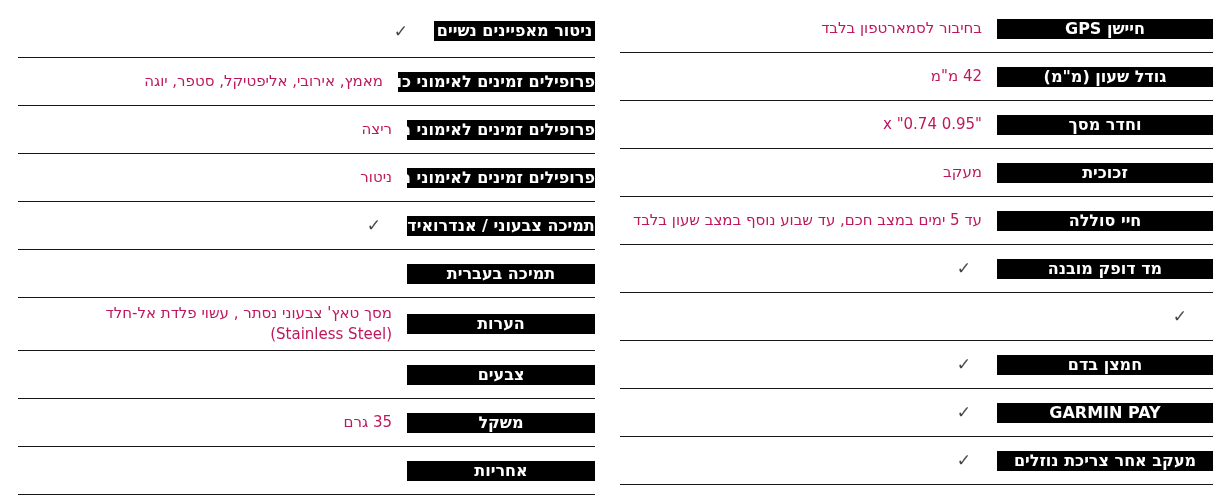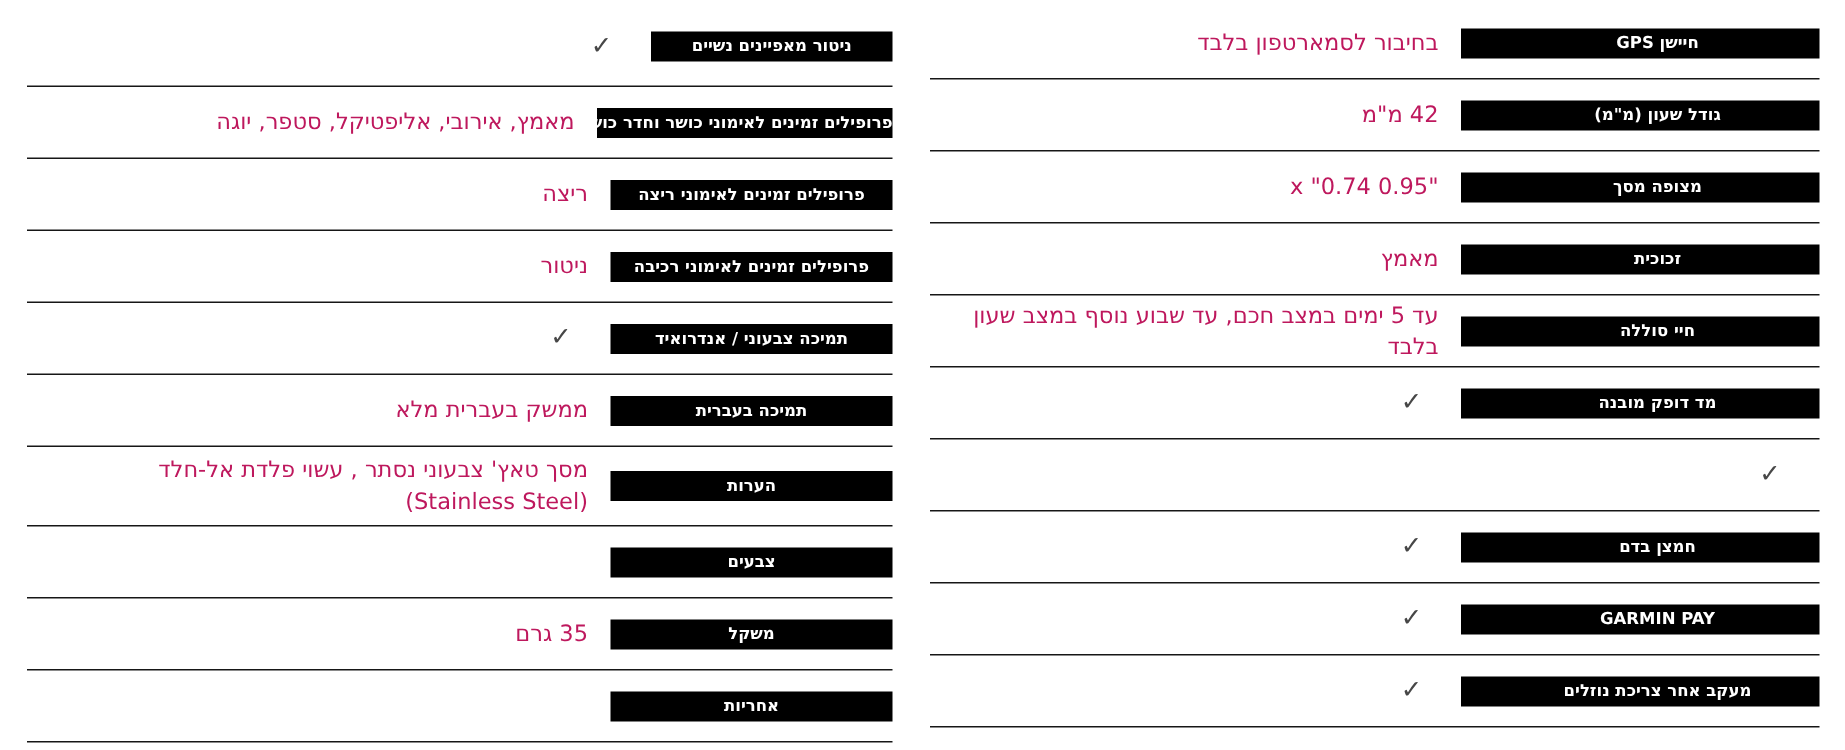--- a/index.html
+++ b/index.html
@@ -14,25 +14,25 @@
   }
   .col{display:flex;flex-direction:column;}
   .col-right{width:593px;margin-left:25px;}
   .col-left{width:577px;}
   .row{
     display:flex;align-items:center;min-height:47px;
     border-bottom:1.5px solid #161616;
   }
   .row-tall{min-height:52px;}
   .badge{
-    background:#000;color:#fff;font-size:11px;font-weight:bold;
+    background:#000;color:#fff;font-size:16px;font-weight:bold;
     height:20px;line-height:20px;text-align:center;
     white-space:nowrap;overflow:hidden;flex-shrink:0;
   }
-  .col-right .badge{width:216px;padding-left:23px;}
+  .col-right .badge{width:216px;}
   .col-left  .badge{width:188px;}
   .badge.narrow{width:161px;}
   .badge.wide{width:197px;}
   .value{
     flex:1;box-sizing:border-box;text-align:right;
     color:#be185d;font-size:15px;line-height:21px;
     padding-right:15px;padding-left:8px;
   }
   .value.check{font-size:17px;color:#474747;padding-right:26px;font-weight:400;}
   .value.notes{padding-left:62px;}
@@ -49,27 +49,27 @@
       <div class="badge">חיישן GPS</div>
       <div class="value">בחיבור לסמארטפון בלבד</div>
     </div>
 
     <div class="row">
       <div class="badge">גודל שעון (מ"מ)</div>
       <div class="value">42 מ"מ</div>
     </div>
 
     <div class="row">
-      <div class="badge">מצופה מסך</div>
+      <div class="badge">וחדר מסך</div>
       <div class="value ltr">x "0.74 0.95"</div>
     </div>
 
     <div class="row">
       <div class="badge">זכוכית</div>
-      <div class="value">מאמץ</div>
+      <div class="value">מעקב</div>
     </div>
 
     <div class="row">
       <div class="badge">חיי סוללה</div>
       <div class="value">עד 5 ימים במצב חכם, עד שבוע נוסף במצב שעון בלבד</div>
     </div>
 
     <div class="row">
       <div class="badge">מד דופק מובנה</div>
       <div class="value check">✓</div>
@@ -118,21 +118,20 @@
       <div class="value">ניטור</div>
     </div>
 
     <div class="row">
       <div class="badge">תמיכה צבעוני / אנדרואיד</div>
       <div class="value check">✓</div>
     </div>
 
     <div class="row">
       <div class="badge">תמיכה בעברית</div>
-      <div class="value">ממשק בעברית מלא</div>
     </div>
 
     <div class="row row-tall">
       <div class="badge">הערות</div>
       <div class="value notes">מסך טאץ' צבעוני נסתר , עשוי פלדת אל-חלד (Stainless Steel)</div>
     </div>
 
     <div class="row">
       <div class="badge">צבעים</div>
     </div>

